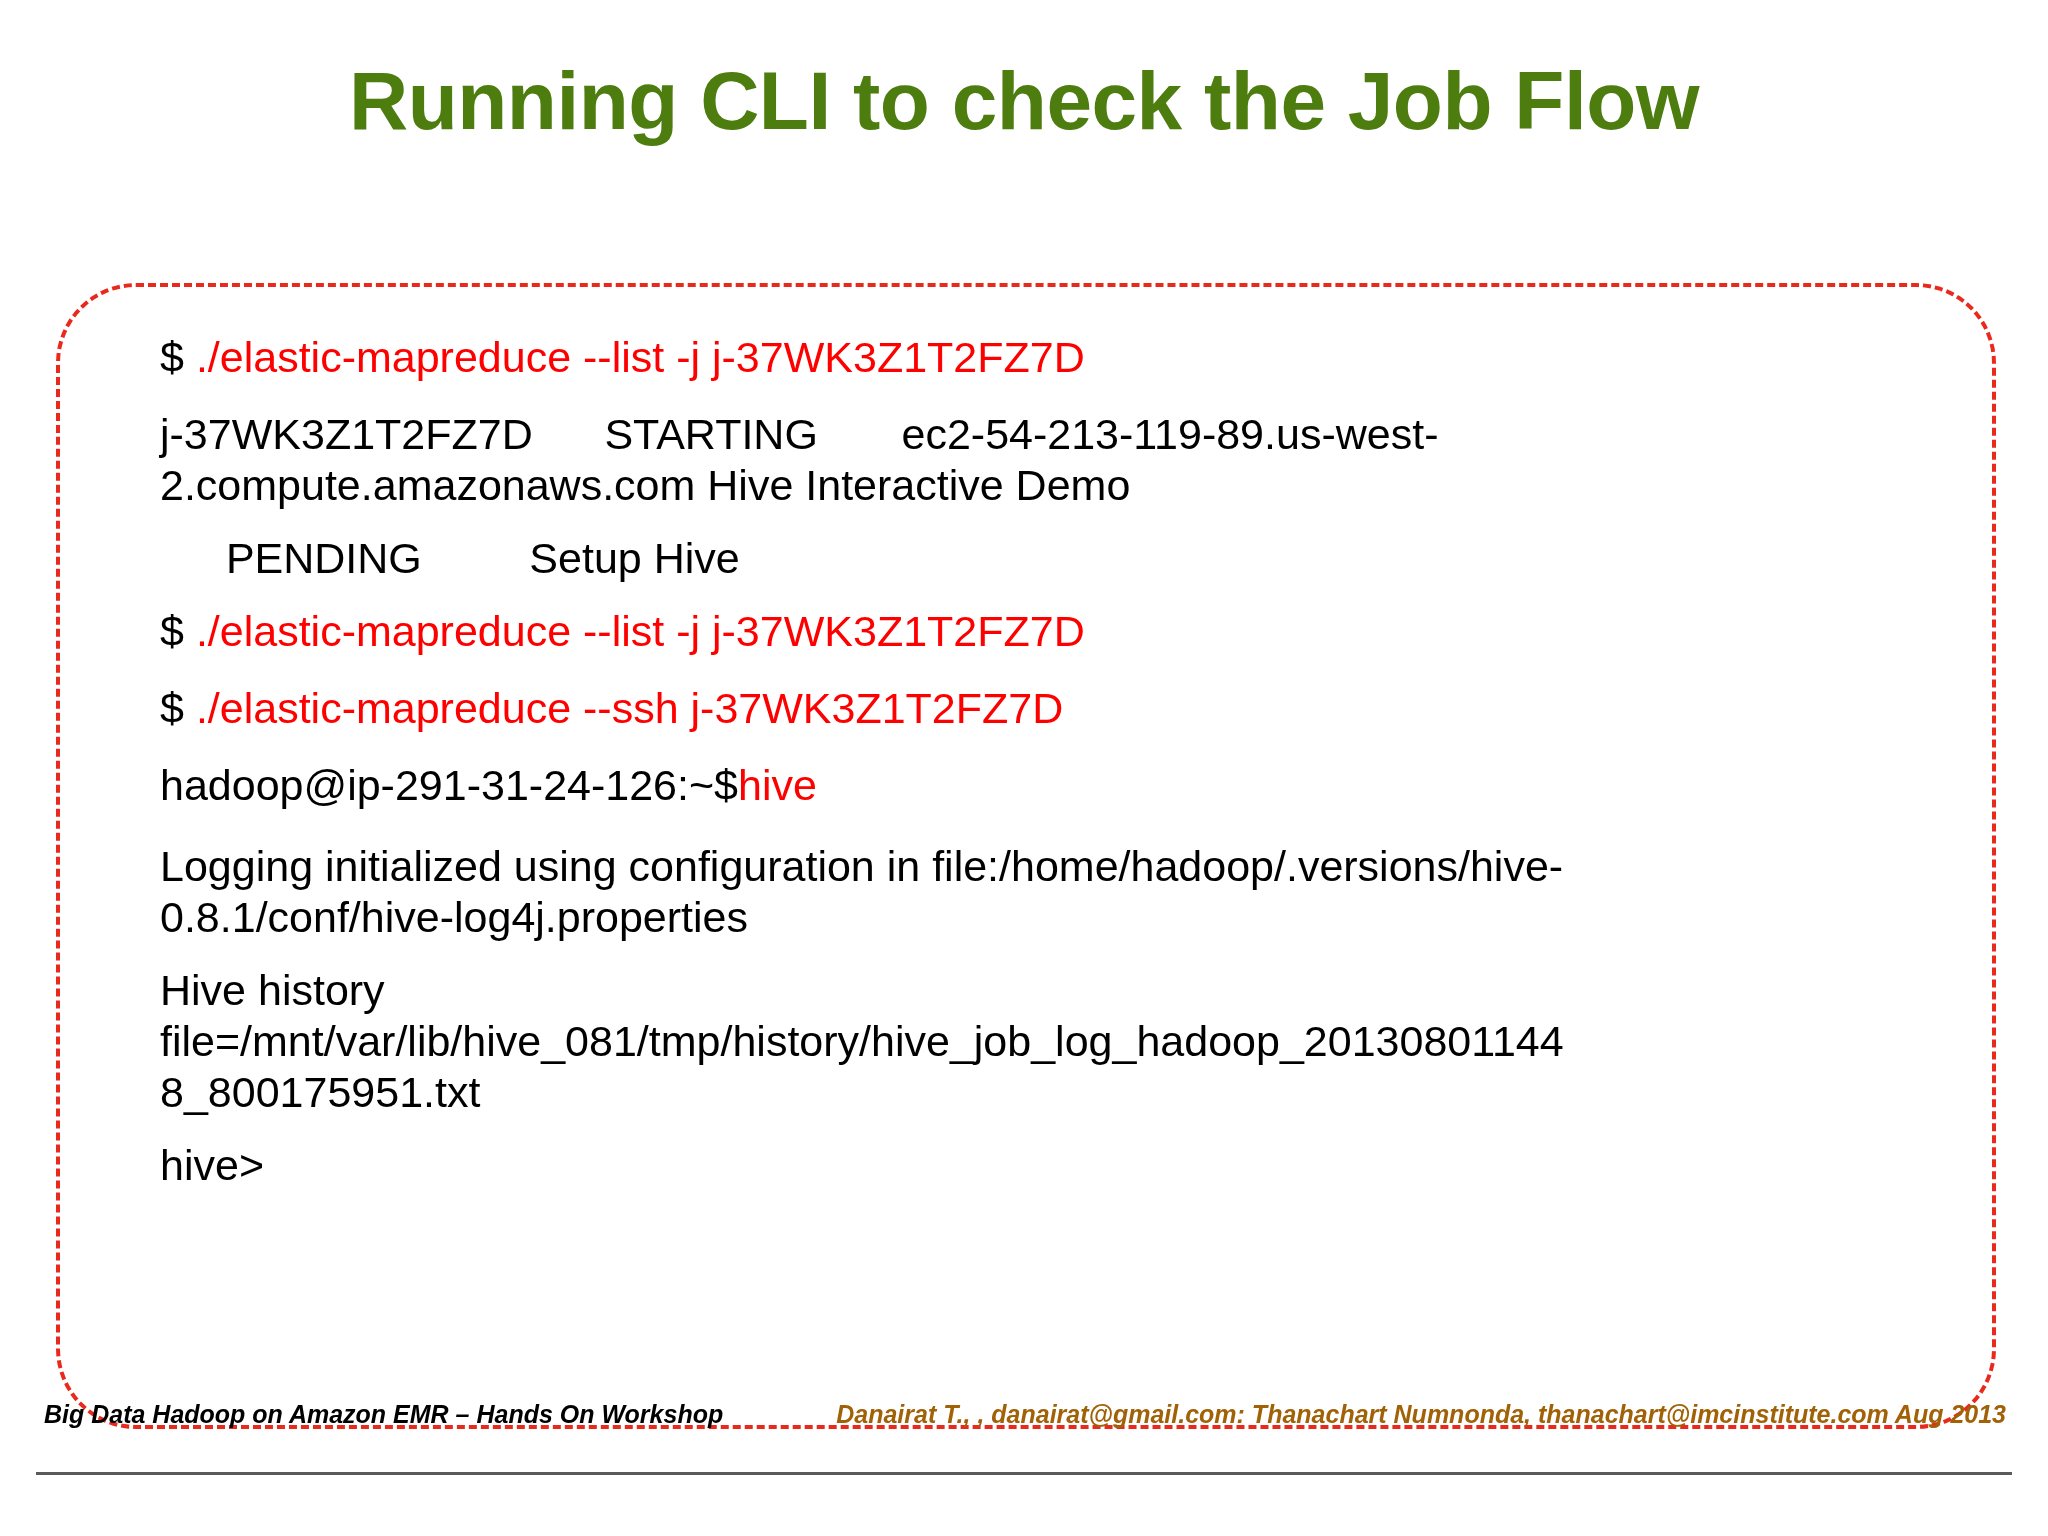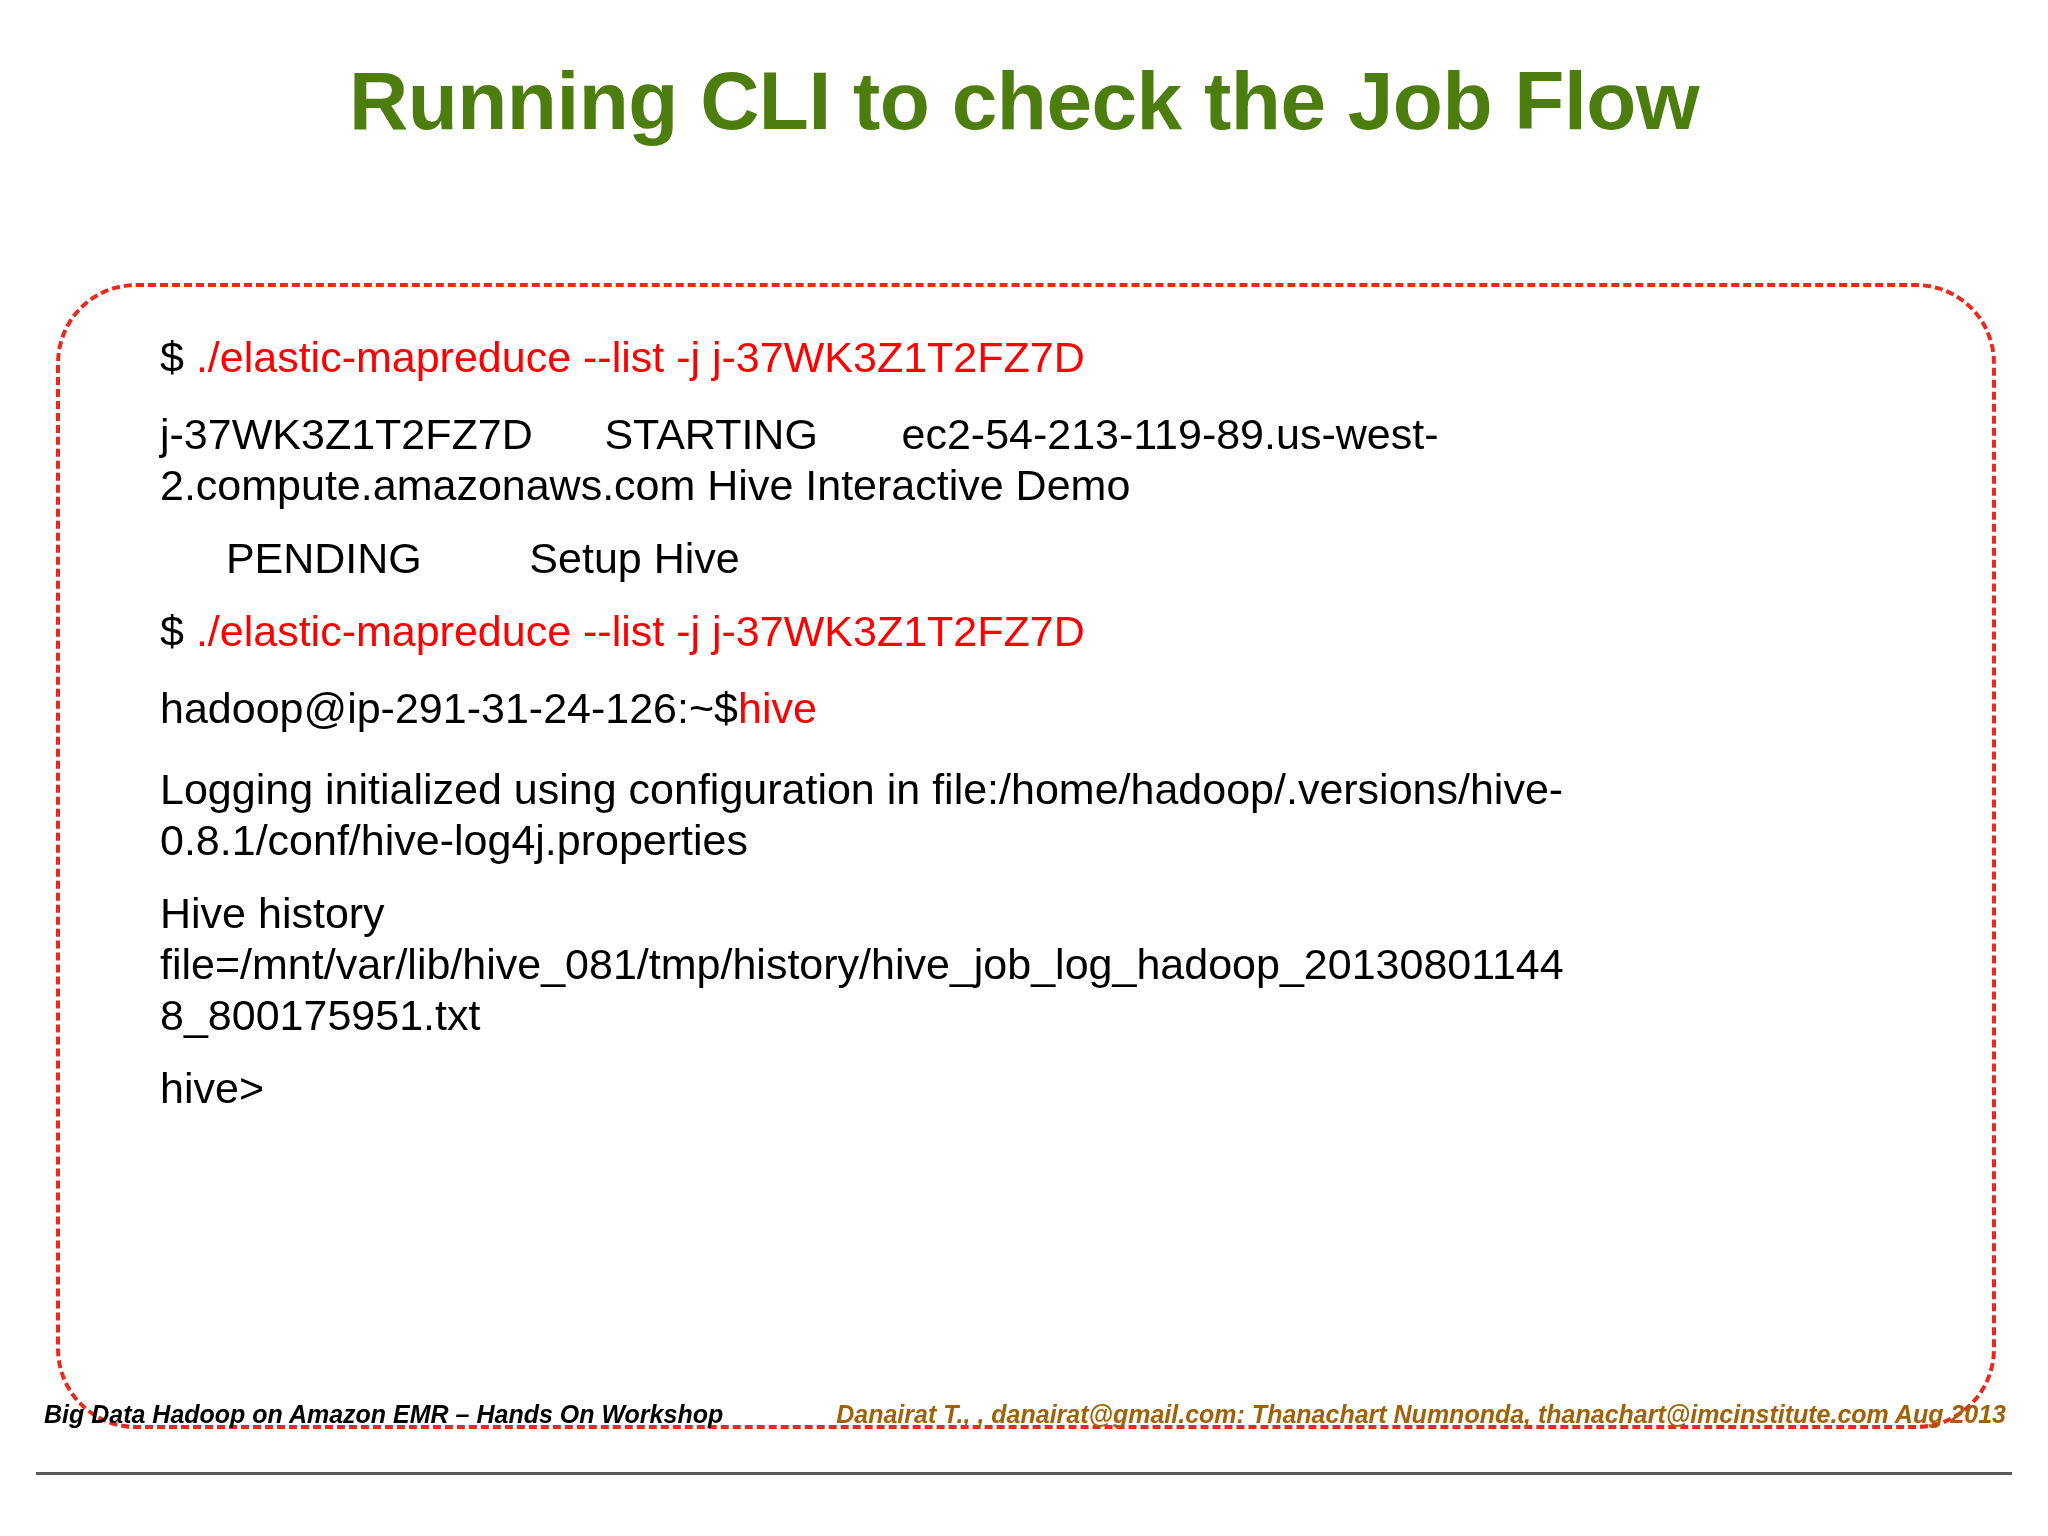--- a/index.html
+++ b/index.html
@@ -121,20 +121,21 @@
   <div class="term-line cmd"><span class="blk">$ </span><span class="red">./elastic-mapreduce --list -j j-37WK3Z1T2FZ7D</span></div>
 
   <div class="term-line out">j-37WK3Z1T2FZ7D      STARTING       ec2-54-213-119-89.us-west-2.compute.amazonaws.com Hive Interactive Demo</div>
 
   <div class="term-line out indent-1">  PENDING         Setup Hive</div>
 
   <div class="term-line cmd"><span class="blk">$ </span><span class="red">./elastic-mapreduce --list -j j-37WK3Z1T2FZ7D</span></div>
 
 
 
+  <div class="term-line cmd"><span class="blk">$ </span><span class="red">./elastic-mapreduce --ssh j-37WK3Z1T2FZ7D</span></div>
 
   <div class="term-line gap-lg"><span class="blk">hadoop@ip-291-31-24-126:~$</span><span class="red">hive</span></div>
 
   <div class="term-line out">Logging initialized using configuration in file:/home/hadoop/.versions/hive-0.8.1/conf/hive-log4j.properties</div>
 
   <div class="term-line out">Hive history file=/mnt/var/lib/hive_081/tmp/history/hive_job_log_hadoop_201308011448_800175951.txt</div>
 
   <div class="term-line out">hive&gt;</div>
 
 </div>

